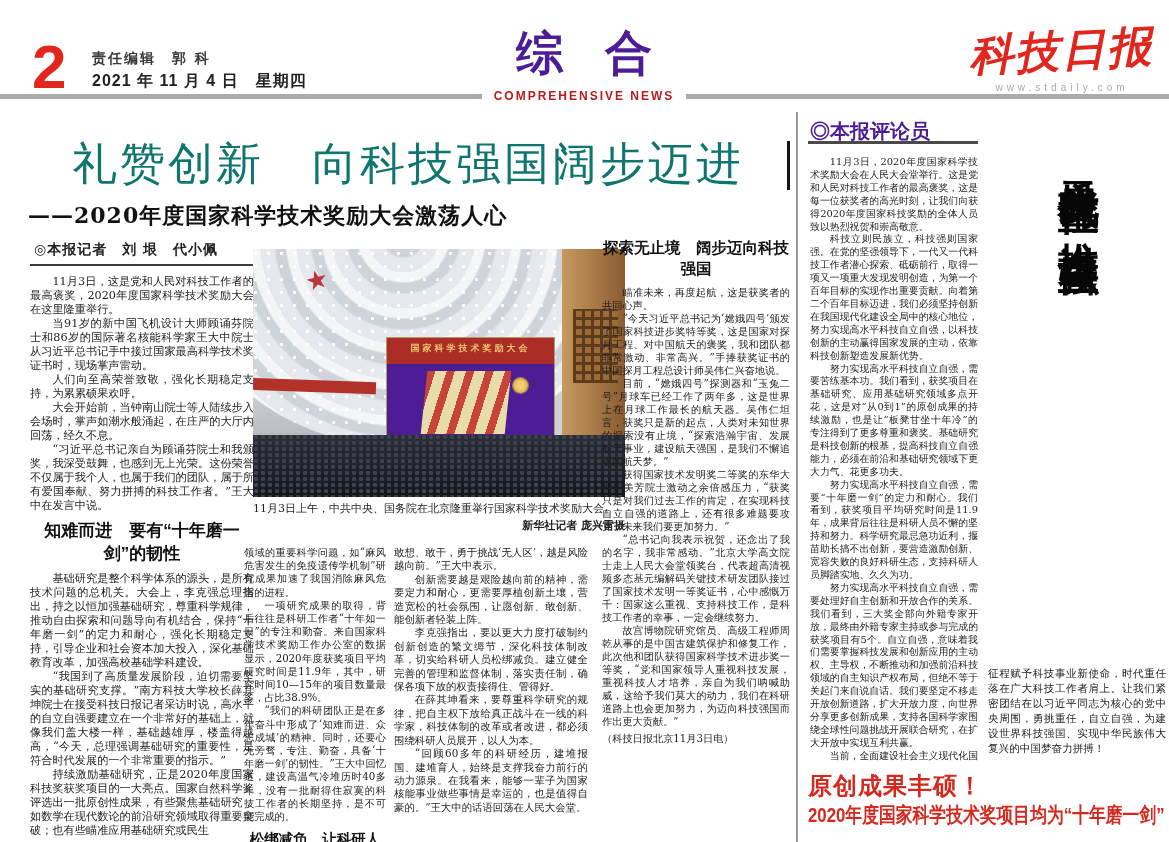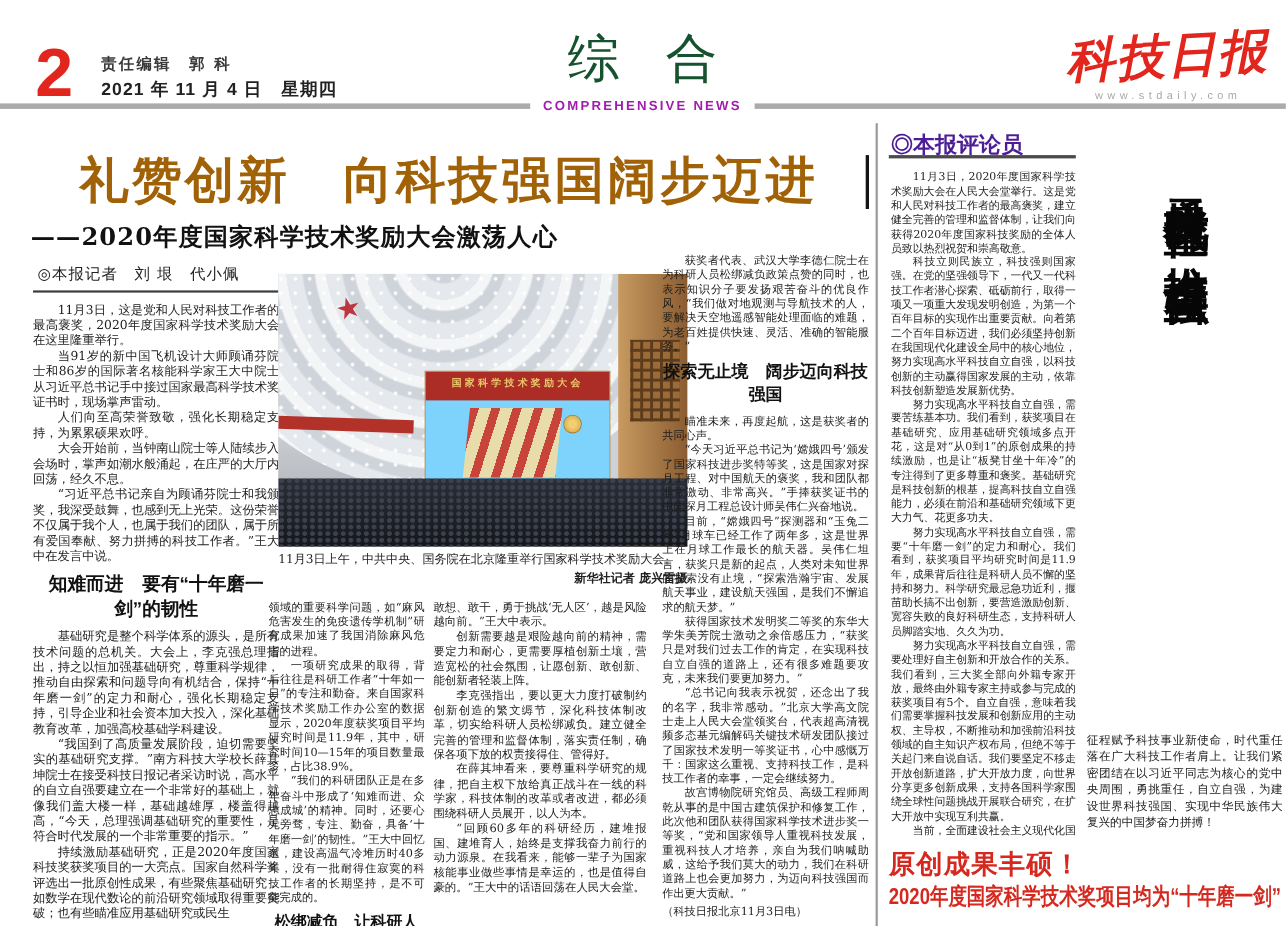--- a/index.html
+++ b/index.html
@@ -10,40 +10,40 @@
   .abs{position:absolute;}
 
   
   .page-num{left:32px;top:36px;font-family:"Liberation Sans",sans-serif;font-weight:900;
     font-size:62px;line-height:1;color:#e2261d;}
   .editor-line{left:92px;top:50px;font-size:14px;font-weight:bold;color:#3a3a3a;letter-spacing:2px;
     font-family:"DejaVu Serif",serif;}
   .date-line{left:92px;top:71px;font-size:16px;font-weight:bold;color:#222;letter-spacing:1px;
     font-family:"Liberation Sans",sans-serif;}
   .section-title{left:404px;top:22px;width:360px;text-align:center;
-    font-family:"Liberation Sans",sans-serif;font-weight:400;font-size:47px;color:#14532d;
+    font-family:"Liberation Sans",sans-serif;font-weight:700;font-size:47px;color:#4c1d95;
     letter-spacing:42px;text-indent:42px;}
   .rule-band{left:0;top:94px;width:1169px;height:5px;background:#ababab;}
   .comp-news{left:404px;top:85px;width:360px;text-align:center;z-index:2;}
   .comp-news span{display:inline-block;background:#fff;padding:0 12px;
-    font-family:"Liberation Sans",sans-serif;font-weight:bold;font-size:12px;color:#a21caf;
+    font-family:"Liberation Sans",sans-serif;font-weight:bold;font-size:12px;color:#b91c1c;
     letter-spacing:2px;}
   .masthead{right:8px;top:22px;width:200px;text-align:center;color:#e2261d;
     font-family:"DejaVu Serif",serif;font-style:italic;font-weight:900;font-size:44px;
     transform:rotate(-3deg);letter-spacing:2px;}
   .masthead-url{right:12px;top:82px;width:190px;text-align:center;color:#a9a9a9;
     font-family:"Liberation Sans",sans-serif;font-size:10px;letter-spacing:4px;}
 
   
-  .headline{left:28px;top:134px;width:760px;text-align:center;color:#a16207;
-    font-family:"Liberation Sans",sans-serif;font-weight:700;font-size:45px;letter-spacing:3px;}
+  .headline{left:28px;top:134px;width:760px;text-align:center;color:#0f766e;
+    font-family:"Liberation Sans",sans-serif;font-weight:400;font-size:45px;letter-spacing:3px;}
   .headline-cursor{left:787px;top:141px;width:3px;height:49px;background:#141414;}
   .subheadline{left:28px;top:201px;width:760px;text-align:left;color:#111;
     font-weight:bold;font-size:22px;letter-spacing:1px;}
-  .byline{left:34px;top:241px;font-size:14px;font-weight:normal;color:#222;letter-spacing:1px;}
+  .byline{left:34px;top:241px;font-size:14px;font-weight:bold;color:#222;letter-spacing:1px;}
   .byline-rule{left:30px;top:264px;width:226px;height:2px;background:#3d3d3d;}
 
   .article-col{text-align:justify;overflow:hidden;line-height:1.28;}
   .article-col p{margin:0;text-indent:2em;}
   .article-col p.cont{text-indent:0;}
   .article-col h3{text-align:center;font-family:"Liberation Sans",sans-serif;color:#111;
     margin:7px 0 6px 0;line-height:1.35;font-weight:900;}
   .col1{left:30px;top:275px;width:224px;height:565px;font-size:11.2px;line-height:14px;}
   .col1 h3{font-size:17px;}
   .col2{left:244px;top:546px;width:142px;height:296px;font-size:10.2px;line-height:13.2px;}
@@ -61,21 +61,21 @@
       repeating-radial-gradient(circle, #f4f5f7 0 9px, #cfd4db 11px 20px, #e5e8ec 22px 36px);
     background-size:13px 13px, auto;}
   .dome-star{position:absolute;left:52px;top:16px;font-size:26px;color:#bb3640;
     transform:rotate(-14deg);}
   .pillar{position:absolute;right:0;top:0;width:17%;height:100%;
     background:linear-gradient(90deg,#c79a60,#8a5c31);}
   .pillar-lattice{position:absolute;right:2%;top:24%;width:12%;height:30%;
     background:
       repeating-linear-gradient(0deg,#5d3c1d 0 3px,transparent 3px 9px),
       repeating-linear-gradient(90deg,#5d3c1d 0 3px,transparent 3px 9px),#9c6c38;}
-  .stage{position:absolute;left:36%;top:36%;width:45%;height:44%;background:#7dd3fc;
+  .stage{position:absolute;left:36%;top:36%;width:45%;height:44%;background:#4c1d95;
     box-shadow:0 0 0 1px #b59a62;}
   .stage-banner{position:absolute;left:0;top:0;width:100%;height:24%;background:#ab2d26;
     color:#e9c46a;font-family:"Liberation Sans",sans-serif;font-weight:bold;font-size:9px;
     letter-spacing:3px;text-align:center;line-height:2.4;overflow:hidden;white-space:nowrap;}
   .stage-flags{position:absolute;left:22%;top:30%;width:50%;height:58%;
     background:repeating-linear-gradient(102deg,#c8443b 0 8px,#e9dcab 8px 19px);
     transform:skewX(-6deg);}
   .stage-emblem{position:absolute;right:16%;top:36%;width:15px;height:15px;border-radius:50%;
     background:radial-gradient(#f3cf72 30%,#c89e3d);box-shadow:0 0 0 1px #a8842f;}
   .stage-floor{position:absolute;left:0;bottom:0;width:100%;height:7%;background:#7d6a3f;}
@@ -175,37 +175,36 @@
 
 <div class="abs article-col col3">
   <p class="cont">敢想、敢干，勇于挑战‘无人区’，越是风险越向前。”王大中表示。</p>
   <p>创新需要越是艰险越向前的精神，需要定力和耐心，更需要厚植创新土壤，营造宽松的社会氛围，让愿创新、敢创新、能创新者轻装上阵。</p>
   <p>李克强指出，要以更大力度打破制约创新创造的繁文缛节，深化科技体制改革，切实给科研人员松绑减负。建立健全完善的管理和监督体制，落实责任制，确保各项下放的权责接得住、管得好。</p>
   <p>在薛其坤看来，要尊重科学研究的规律，把自主权下放给真正战斗在一线的科学家，科技体制的改革或者改进，都必须围绕科研人员展开，以人为本。</p>
   <p>“回顾60多年的科研经历，建堆报国、建堆育人，始终是支撑我奋力前行的动力源泉。在我看来，能够一辈子为国家核能事业做些事情是幸运的，也是值得自豪的。”王大中的话语回荡在人民大会堂。</p>
 </div>
 
 <div class="abs article-col col5">
-  <p>获奖者代表、武汉大学李德仁院士在为科研人员松绑减负政策点赞的同时，也表示知识分子要发扬艰苦奋斗的优良作风，“我们做对地观测与导航技术的人，要解决天空地遥感智能处理面临的难题，为老百姓提供快速、灵活、准确的智能服务。”</p>
   <h3>探索无止境　阔步迈向科技强国</h3>
   <p>瞄准未来，再度起航，这是获奖者的共同心声。</p>
   <p>“今天习近平总书记为‘嫦娥四号’颁发了国家科技进步奖特等奖，这是国家对探月工程、对中国航天的褒奖，我和团队都非常激动、非常高兴。”手捧获奖证书的中国探月工程总设计师吴伟仁兴奋地说。</p>
   <p>目前，“嫦娥四号”探测器和“玉兔二号”月球车已经工作了两年多，这是世界上在月球工作最长的航天器。吴伟仁坦言，获奖只是新的起点，人类对未知世界的探索没有止境，“探索浩瀚宇宙、发展航天事业，建设航天强国，是我们不懈追求的航天梦。”</p>
   <p>获得国家技术发明奖二等奖的东华大学朱美芳院士激动之余倍感压力，“获奖只是对我们过去工作的肯定，在实现科技自立自强的道路上，还有很多难题要攻克，未来我们要更加努力。”</p>
   <p>“总书记向我表示祝贺，还念出了我的名字，我非常感动。”北京大学高文院士走上人民大会堂领奖台，代表超高清视频多态基元编解码关键技术研发团队接过了国家技术发明一等奖证书，心中感慨万千：国家这么重视、支持科技工作，是科技工作者的幸事，一定会继续努力。</p>
   <p>故宫博物院研究馆员、高级工程师周乾从事的是中国古建筑保护和修复工作，此次他和团队获得国家科学技术进步奖一等奖，“党和国家领导人重视科技发展，重视科技人才培养，亲自为我们呐喊助威，这给予我们莫大的动力，我们在科研道路上也会更加努力，为迈向科技强国而作出更大贡献。”</p>
   <p class="dateline">（科技日报北京11月3日电）</p>
 </div>
 
 <div class="abs divider-v"></div>
 <div class="abs comm-header">◎本报评论员</div>
 <div class="abs comm-rule"></div>
 
 <div class="abs comm-col">
-  <p>11月3日，2020年度国家科学技术奖励大会在人民大会堂举行。这是党和人民对科技工作者的最高褒奖，建立健全完善的管理和监督体制，让我们向获得2020年度国家科技奖励的全体人员致以热烈祝贺和崇高敬意。</p>
+  <p>11月3日，2020年度国家科学技术奖励大会在人民大会堂举行。这是党和人民对科技工作者的最高褒奖，这是每一位获奖者的高光时刻，让我们向获得2020年度国家科技奖励的全体人员致以热烈祝贺和崇高敬意。</p>
   <p>科技立则民族立，科技强则国家强。在党的坚强领导下，一代又一代科技工作者潜心探索、砥砺前行，取得一项又一项重大发现发明创造，为第一个百年目标的实现作出重要贡献。向着第二个百年目标迈进，我们必须坚持创新在我国现代化建设全局中的核心地位，努力实现高水平科技自立自强，以科技创新的主动赢得国家发展的主动，依靠科技创新塑造发展新优势。</p>
   <p>努力实现高水平科技自立自强，需要苦练基本功。我们看到，获奖项目在基础研究、应用基础研究领域多点开花，这是对“从0到1”的原创成果的持续激励，也是让“板凳甘坐十年冷”的专注得到了更多尊重和褒奖。基础研究是科技创新的根基，提高科技自立自强能力，必须在前沿和基础研究领域下更大力气、花更多功夫。</p>
   <p>努力实现高水平科技自立自强，需要“十年磨一剑”的定力和耐心。我们看到，获奖项目平均研究时间是11.9年，成果背后往往是科研人员不懈的坚持和努力。科学研究最忌急功近利，揠苗助长搞不出创新，要营造激励创新、宽容失败的良好科研生态，支持科研人员脚踏实地、久久为功。</p>
   <p>努力实现高水平科技自立自强，需要处理好自主创新和开放合作的关系。我们看到，三大奖全部向外籍专家开放，最终由外籍专家主持或参与完成的获奖项目有5个。自立自强，意味着我们需要掌握科技发展和创新应用的主动权、主导权，不断推动和加强前沿科技领域的自主知识产权布局，但绝不等于关起门来自说自话。我们要坚定不移走开放创新道路，扩大开放力度，向世界分享更多创新成果，支持各国科学家围绕全球性问题挑战开展联合研究，在扩大开放中实现互利共赢。</p>
   <p>当前，全面建设社会主义现代化国家新</p>
 </div>
 
 <div class="abs vertical-title">勇挑时代重任　推进自立自强</div>
 
 <div class="abs comm-cont">

